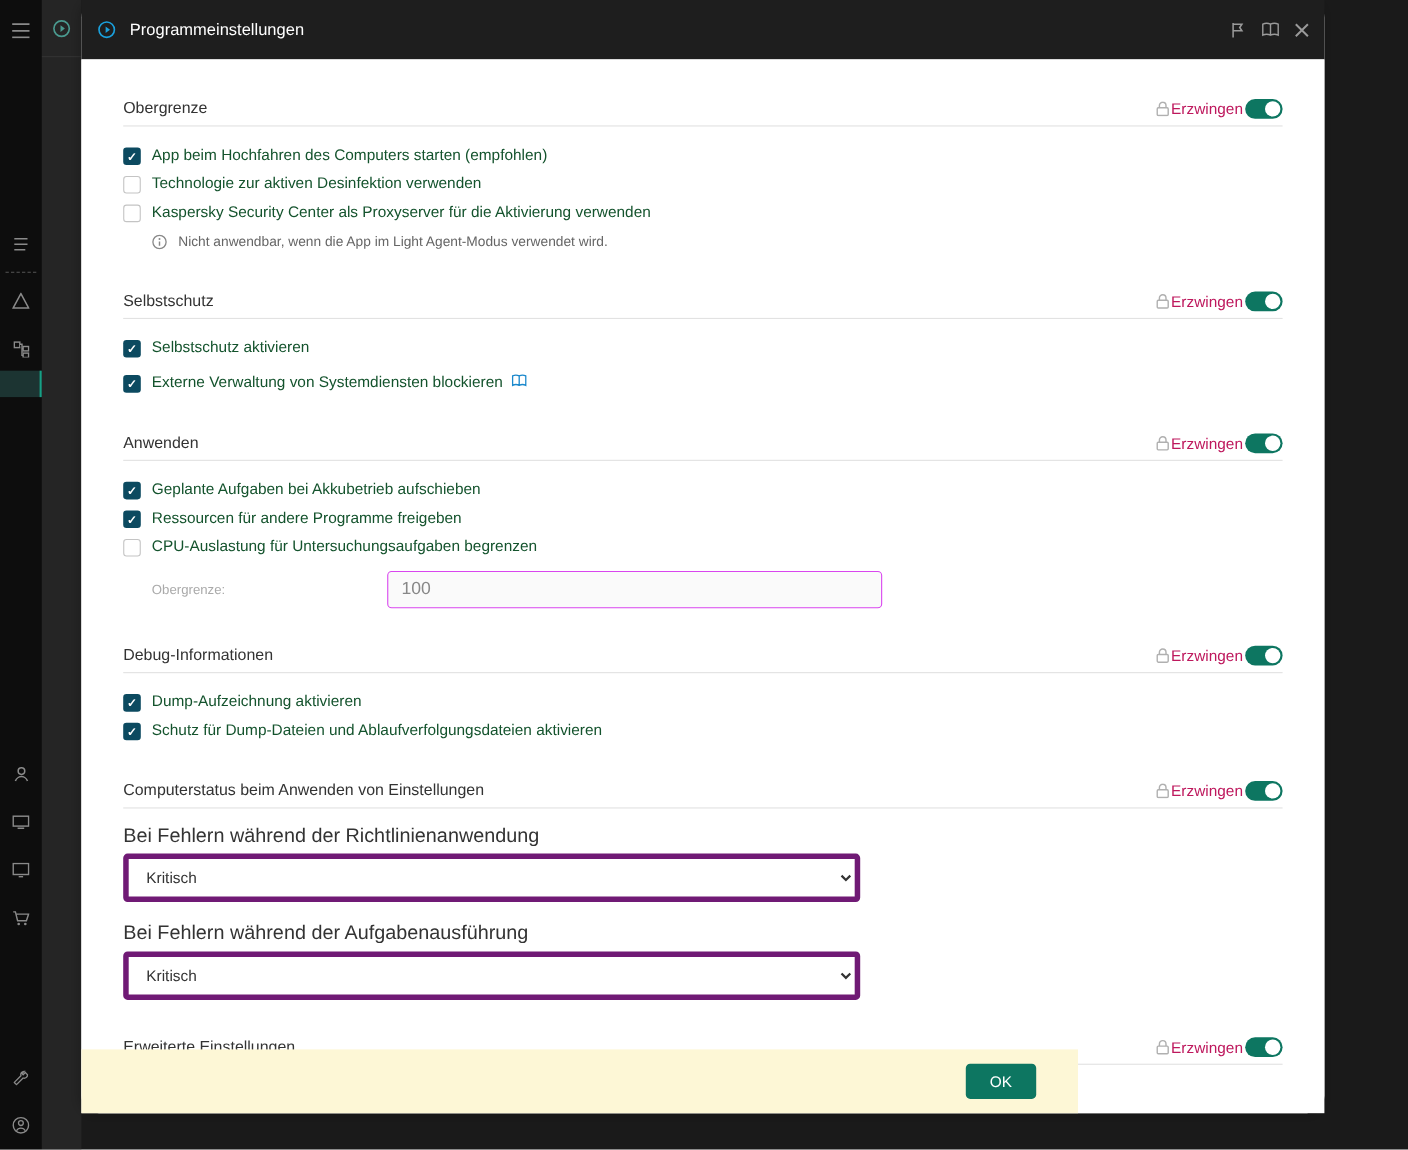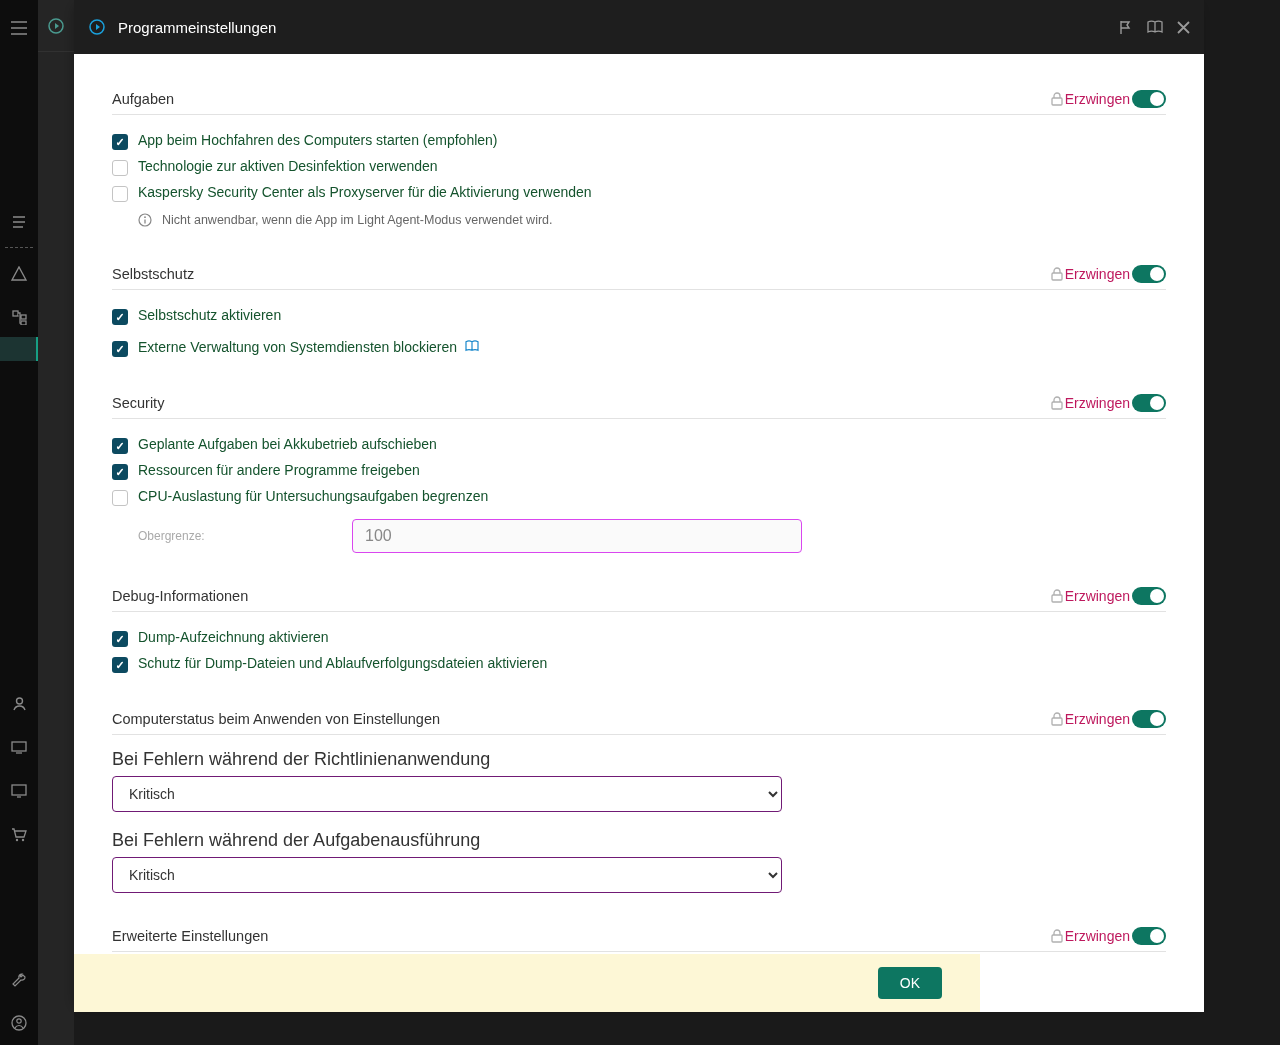--- a/index.html
+++ b/index.html
@@ -137,21 +137,21 @@
       border-radius: 4px;
       font-size: 16px;
       color: #888;
       background: #fafafa;
     }
     .select-block { margin-bottom: 18px; }
     .select-label { font-size: 18px; color: #333; margin-bottom: 6px; }
     .select {
       width: 670px;
       padding: 8px 12px;
-      border: 1px solid #701a75;
+      border: 5px solid #701a75;
       border-radius: 4px;
       font-size: 14px;
       color: #333;
       background: #fff;
     }
     .footer {
       position: absolute;
       left: 74px; bottom: 33px;
       width: 906px; height: 58px;
       background: #fdf7d6;
@@ -276,21 +276,21 @@
               <path stroke="currentColor" stroke-width="1.8" d="M1 1l11 11M12 1L1 12"></path>
             </svg>
         </span>
       </div>
     </div>
 
     <div class="content">
 
       <div class="section">
         <div class="section-header">
-          <span class="section-title">Aufgaben</span>
+          <span class="section-title">Obergrenze</span>
           <div class="enforce-group">
             <span class="lock-icon">
               <svg width="12" height="14" viewBox="0 0 12 14">
                   <rect x="1" y="6" width="10" height="7" rx="1" fill="none" stroke="currentColor" stroke-width="1.3"></rect>
                   <path d="M3 6V4a3 3 0 0 1 6 0v2" fill="none" stroke="currentColor" stroke-width="1.3"></path>
                 </svg>
             </span>
             <span>Erzwingen</span>
             <div class="toggle"></div>
           </div>
@@ -340,21 +340,21 @@
         <div class="check-row" style="margin-top:8px">
           <span class="cbox checked"></span>
           <span class="check-label"><span>Externe Verwaltung von Systemdiensten blockieren</span><span class="book-icon"> <svg style="display:inline" width="14" height="12" viewBox="0 0 16 14">
                   <path d="M1 2c2-1 5-1 7 0 2-1 5-1 7 0v10c-2-1-5-1-7 0-2-1-5-1-7 0zM8 2v10" fill="none" stroke="currentColor" stroke-width="1.4"></path>
                 </svg></span></span>
         </div>
       </div>
 
       <div class="section">
         <div class="section-header">
-          <span class="section-title">Security</span>
+          <span class="section-title">Anwenden</span>
           <div class="enforce-group">
             <span class="lock-icon">
               <svg width="12" height="14" viewBox="0 0 12 14">
                   <rect x="1" y="6" width="10" height="7" rx="1" fill="none" stroke="currentColor" stroke-width="1.3"></rect>
                   <path d="M3 6V4a3 3 0 0 1 6 0v2" fill="none" stroke="currentColor" stroke-width="1.3"></path>
                 </svg>
             </span>
             <span>Erzwingen</span>
             <div class="toggle"></div>
           </div>

